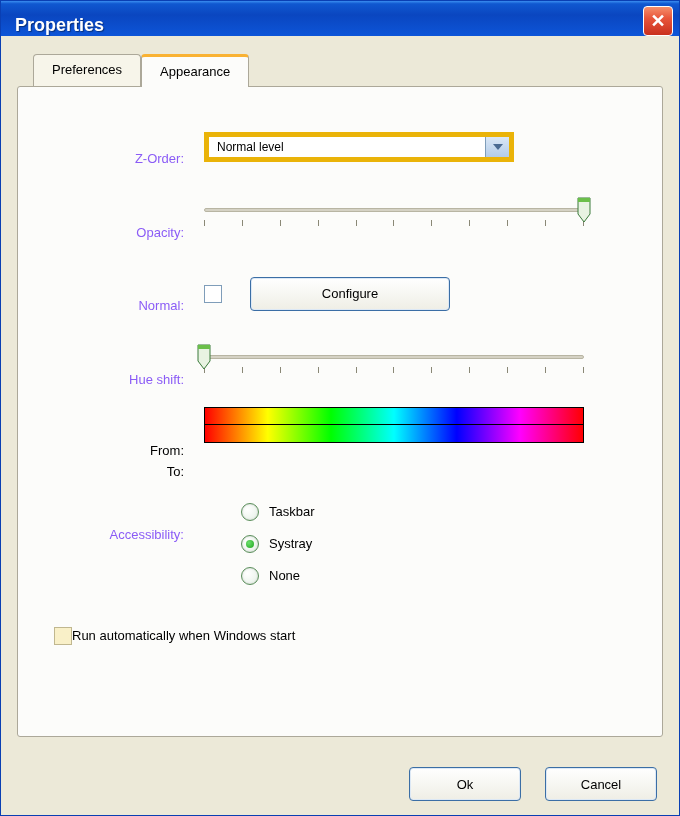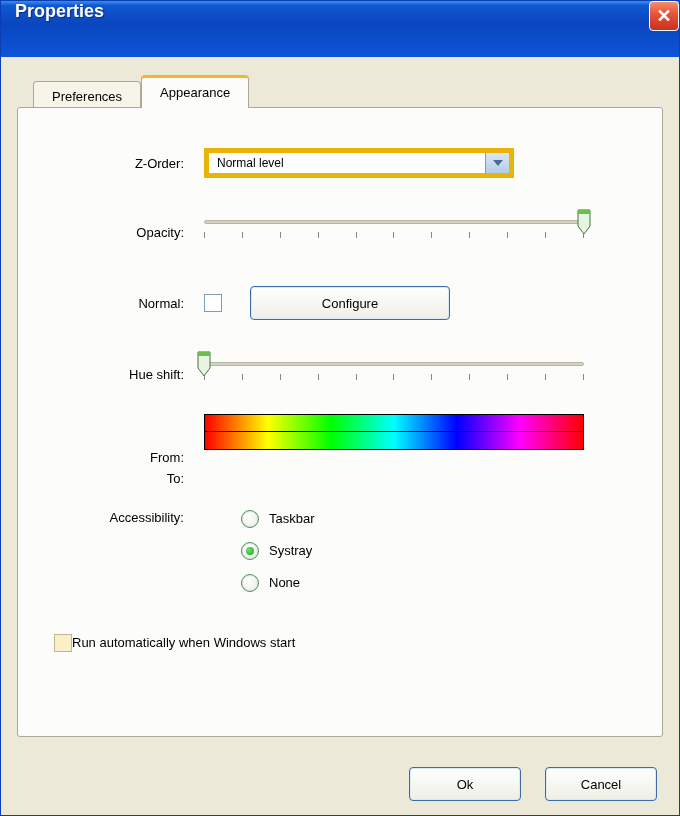--- a/index.html
+++ b/index.html
@@ -14,25 +14,25 @@
   }
   .window {
     width: 680px;
     height: 816px;
     display: flex;
     flex-direction: column;
     border: 1px solid #0a3fb3;
     background: #ece9d8;
   }
   .titlebar {
-    height: 56px;
+    height: 35px;
     background: linear-gradient(to bottom, #3a8df0 0%, #1058d0 8%, #0a46c0 40%, #0d55d8 100%);
     display: flex;
-    align-items: flex-start;
-    padding: 0 0 0 14px;
+    align-items: flex-end;
+    padding: 0 6px 0 14px;
     color: #fff;
     font-weight: bold;
     font-size: 18px;
   }
   .titlebar .title { flex: 1; text-shadow: 1px 1px 1px rgba(0,0,0,.4); }
   .close-btn {
     width: 30px;
     height: 30px;
     background: linear-gradient(to bottom, #f68e6a 0%, #e8553a 40%, #c9301e 100%);
     border: 1px solid #fff;
@@ -59,21 +59,21 @@
     margin-bottom: -1px;
   }
   .tab {
     background: #f7f5ea;
     border: 1px solid #aca899;
     border-bottom: none;
     padding: 7px 18px 6px 18px;
     border-radius: 4px 4px 0 0;
     cursor: pointer;
   }
-  .tab.inactive { position: relative; top: 6px; }
+  .tab.inactive { position: relative; top: 0; }
   .tab.active {
     background: #fcfcfa;
     border-top: 3px solid #f9b233;
     z-index: 5;
     position: relative;
     padding-bottom: 8px;
   }
   .panel {
     flex: 1;
     border: 1px solid #aca899;
@@ -85,21 +85,22 @@
   .row {
     display: flex;
     align-items: center;
     margin-bottom: 28px;
   }
   .row.tall { margin-bottom: 34px; }
   .label {
     width: 150px;
     text-align: right;
     padding-right: 20px;
-    color: #000000;
+    color: #8b5cf6;
+    margin-top: 24px;
   }
   .ctrl { flex: 1; }
   
   .combo {
     display: flex;
     align-items: center;
     width: 310px;
     height: 30px;
     border: 5px solid #eab308;
     background: #fff;

